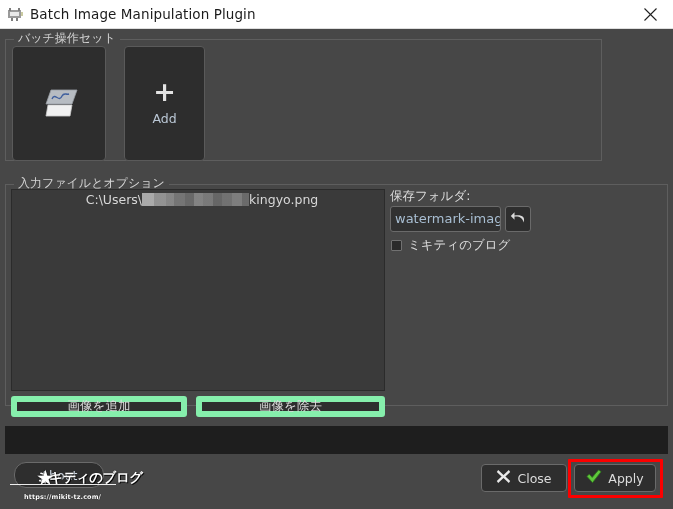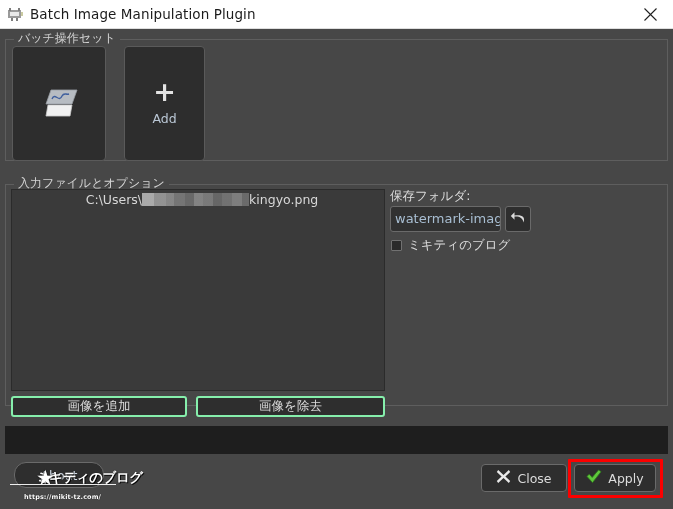--- a/index.html
+++ b/index.html
@@ -64,21 +64,21 @@
     padding: 0 4px;
     background: #474747;
     font-size: 12px;
     color: #d4d4d4;
     white-space: nowrap;
     line-height: 14px;
   }
 
   #group-batch {
     left: 5px; top: 39px;
-    width: 663px; height: 122px;
+    width: 597px; height: 122px;
   }
   #group-input {
     left: 5px; top: 184px;
     width: 663px; height: 222px;
   }
 
   
   .tile {
     position: absolute;
     background: #2d2d2d;
@@ -140,21 +140,21 @@
         #7a7a7a 30% 40%, #6d6d6d 40% 49%, #898989 49% 57%,
         #7f7f7f 57% 66%, #6a6a6a 66% 75%, #767676 75% 84%,
         #848484 84% 93%, #6f6f6f 93% 100%);
     opacity: 0.92;
   }
 
   
   .btn {
     position: absolute;
     background: #2e2e2e;
-    border: 2px solid #86efac;
+    border: 6px solid #86efac;
     border-radius: 3px;
     box-sizing: border-box;
     color: #dcdcdc;
     font-size: 12.5px;
     display: flex;
     align-items: center;
     justify-content: center;
     cursor: pointer;
     white-space: nowrap;
   }

